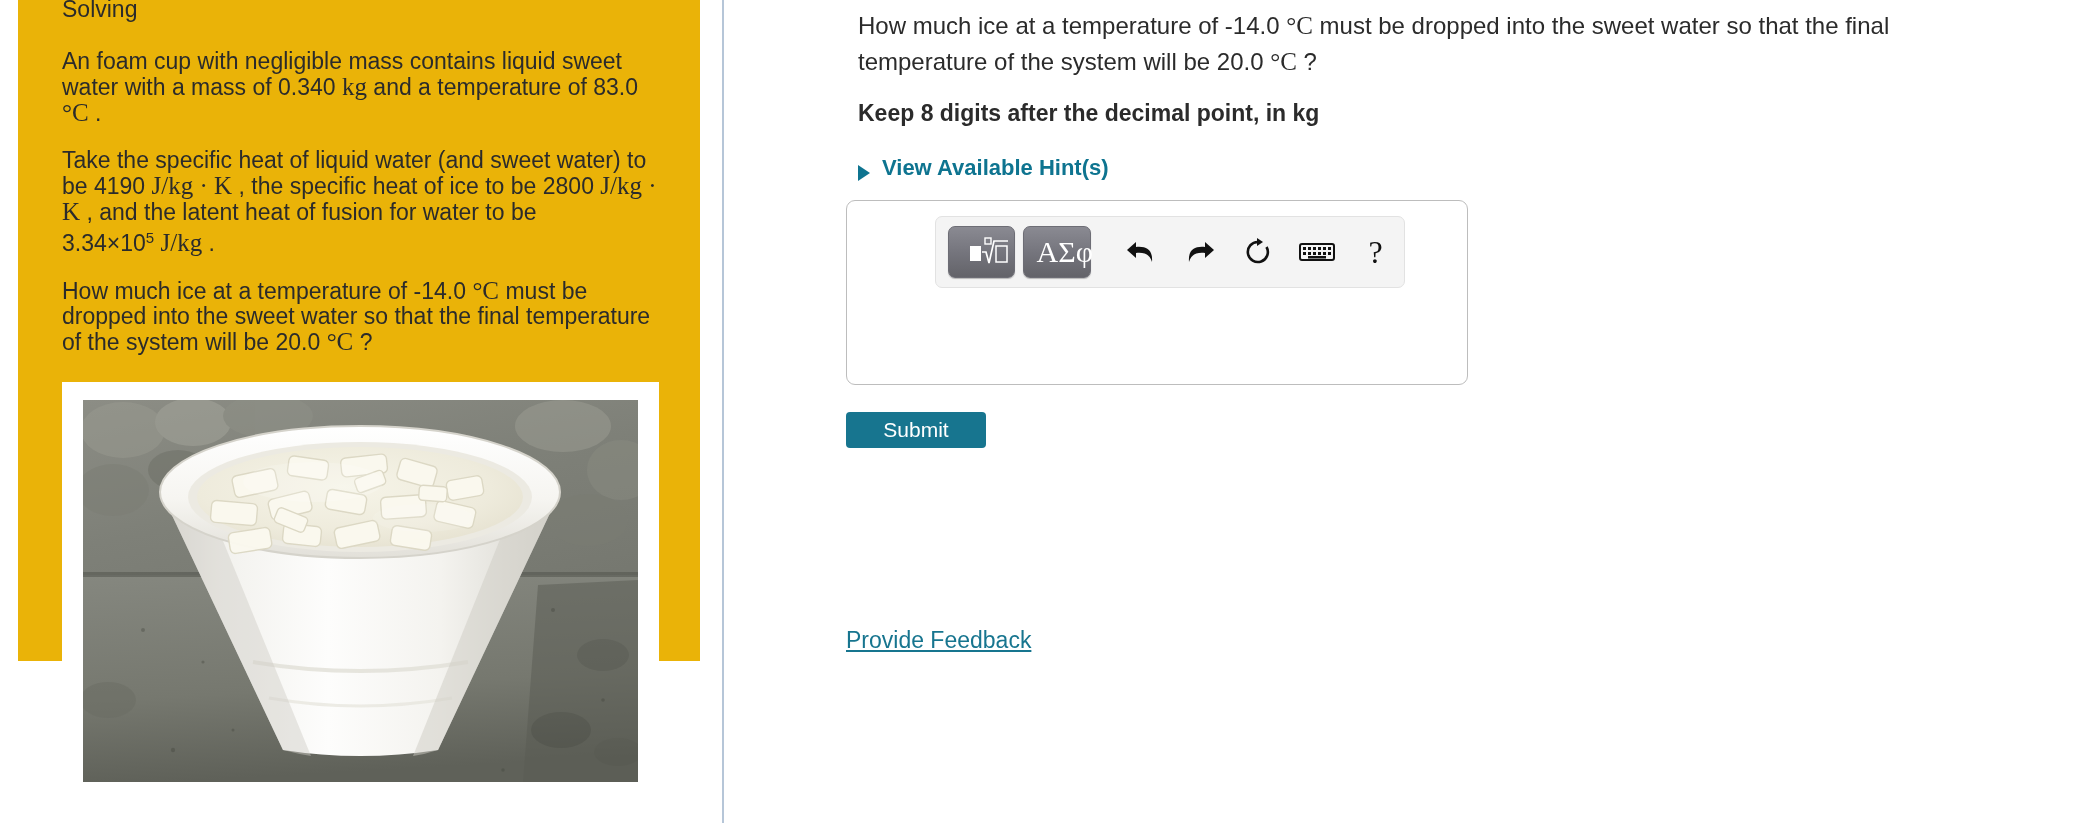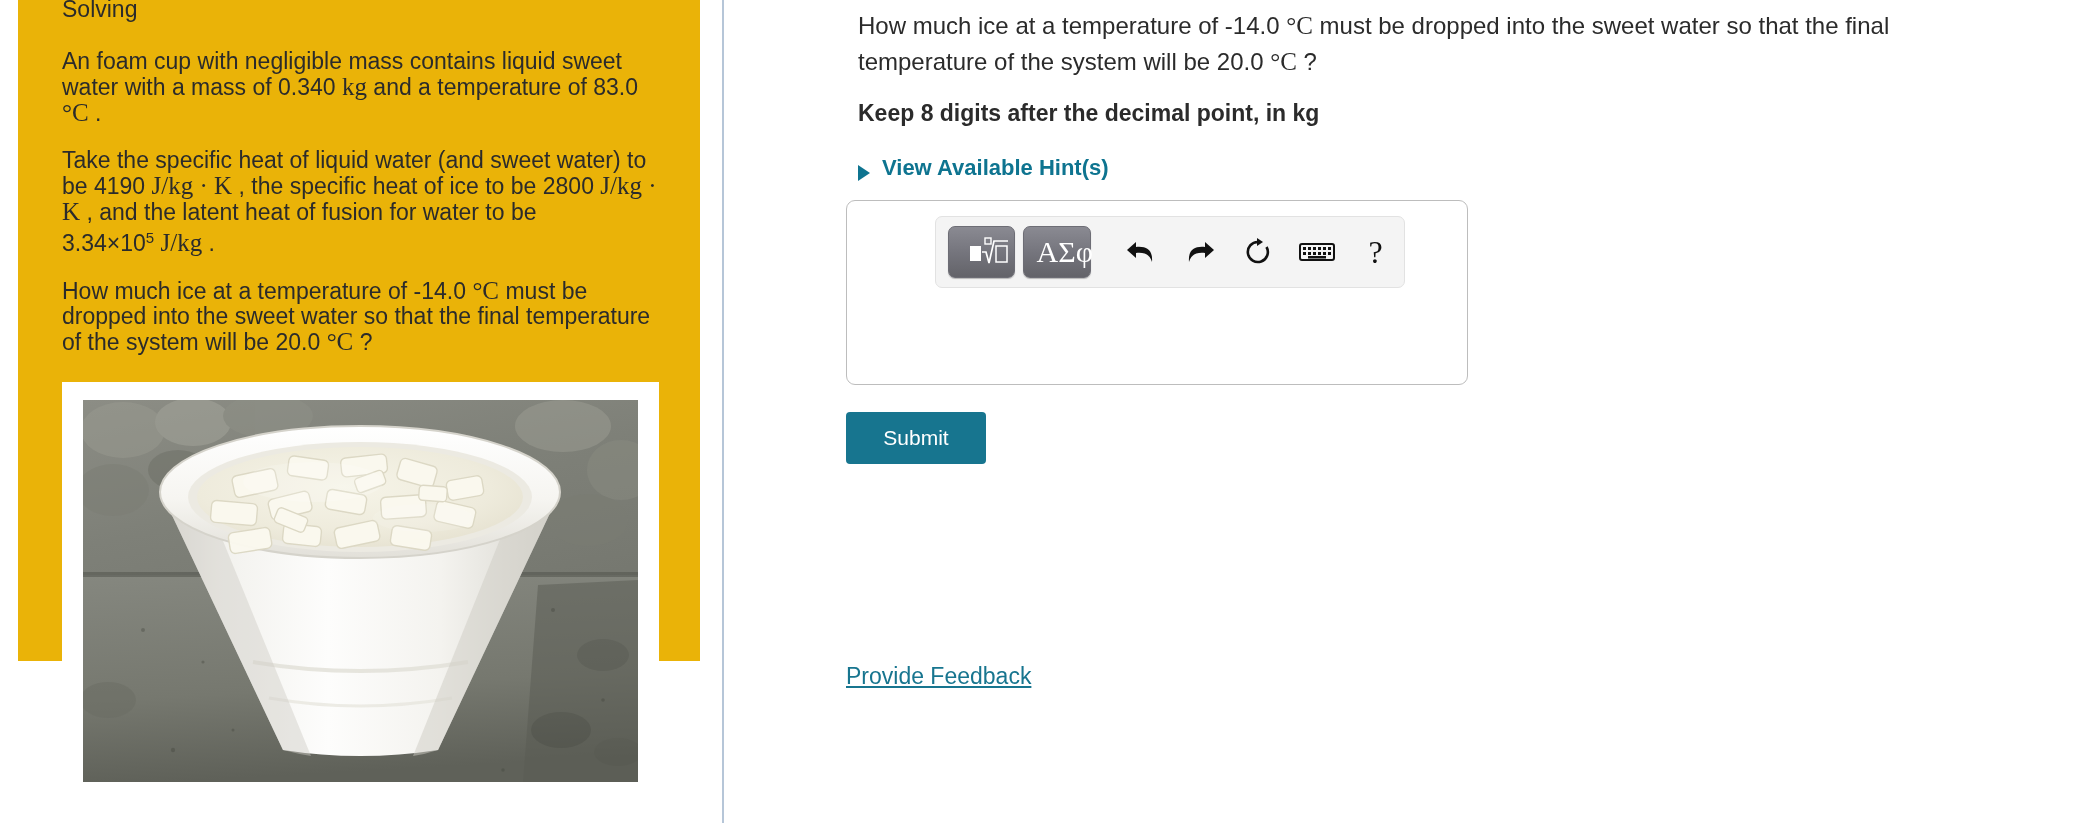--- a/index.html
+++ b/index.html
@@ -232,40 +232,39 @@
     margin-left: 16px;
     color: #2b2b2b;
   }
 
   
   #submit-btn {
     position: absolute;
     left: 122px;
     top: 412px;
     width: 140px;
-    height: 52px;
+    height: 36px;
     background: #17758f;
     color: #ffffff;
     border: none;
     border-radius: 4px;
     font-size: 21px;
     font-family: "Liberation Sans", sans-serif;
     cursor: pointer;
   }
 
   
   #feedback-link {
     position: absolute;
     left: 122px;
     top: 627px;
     font-size: 23px;
     color: #17758f;
     text-decoration: underline;
     cursor: pointer;
-    margin-top: 36px;
   }
 </style>
 </head>
 <body>
 
 <div id="left-panel">
   <div id="left-inner">
 
     <div class="p-head">Solving</div>
 

